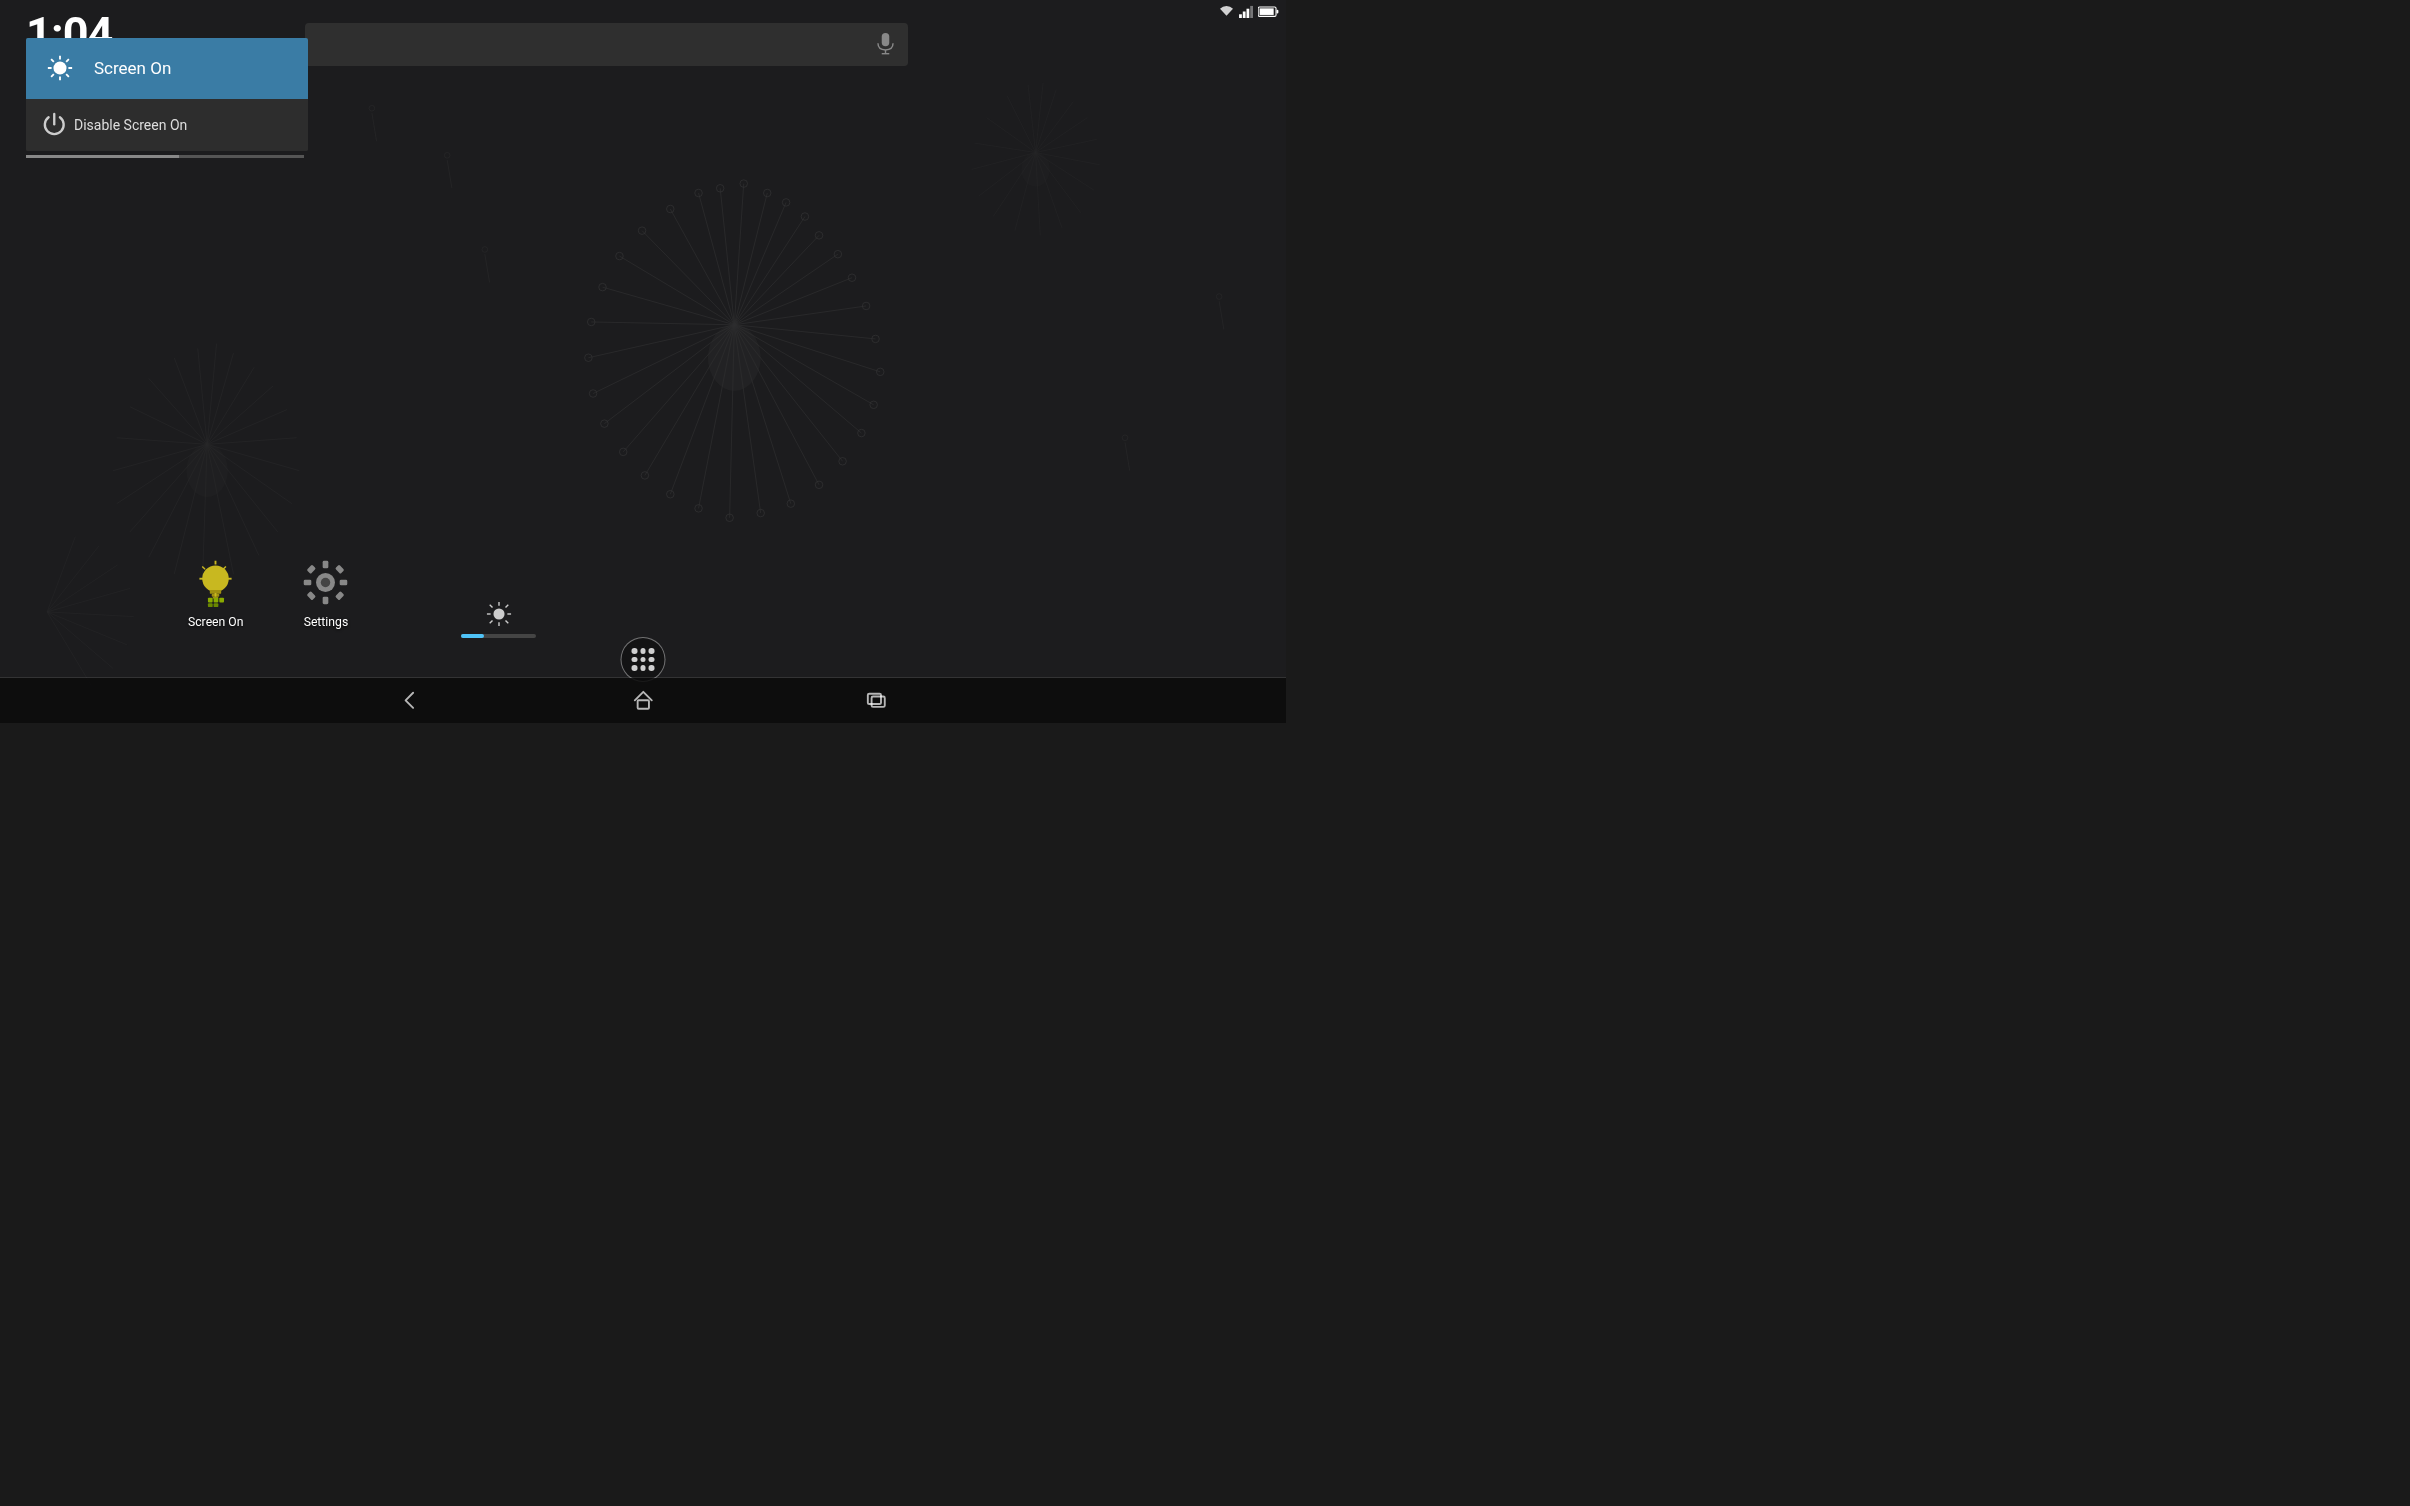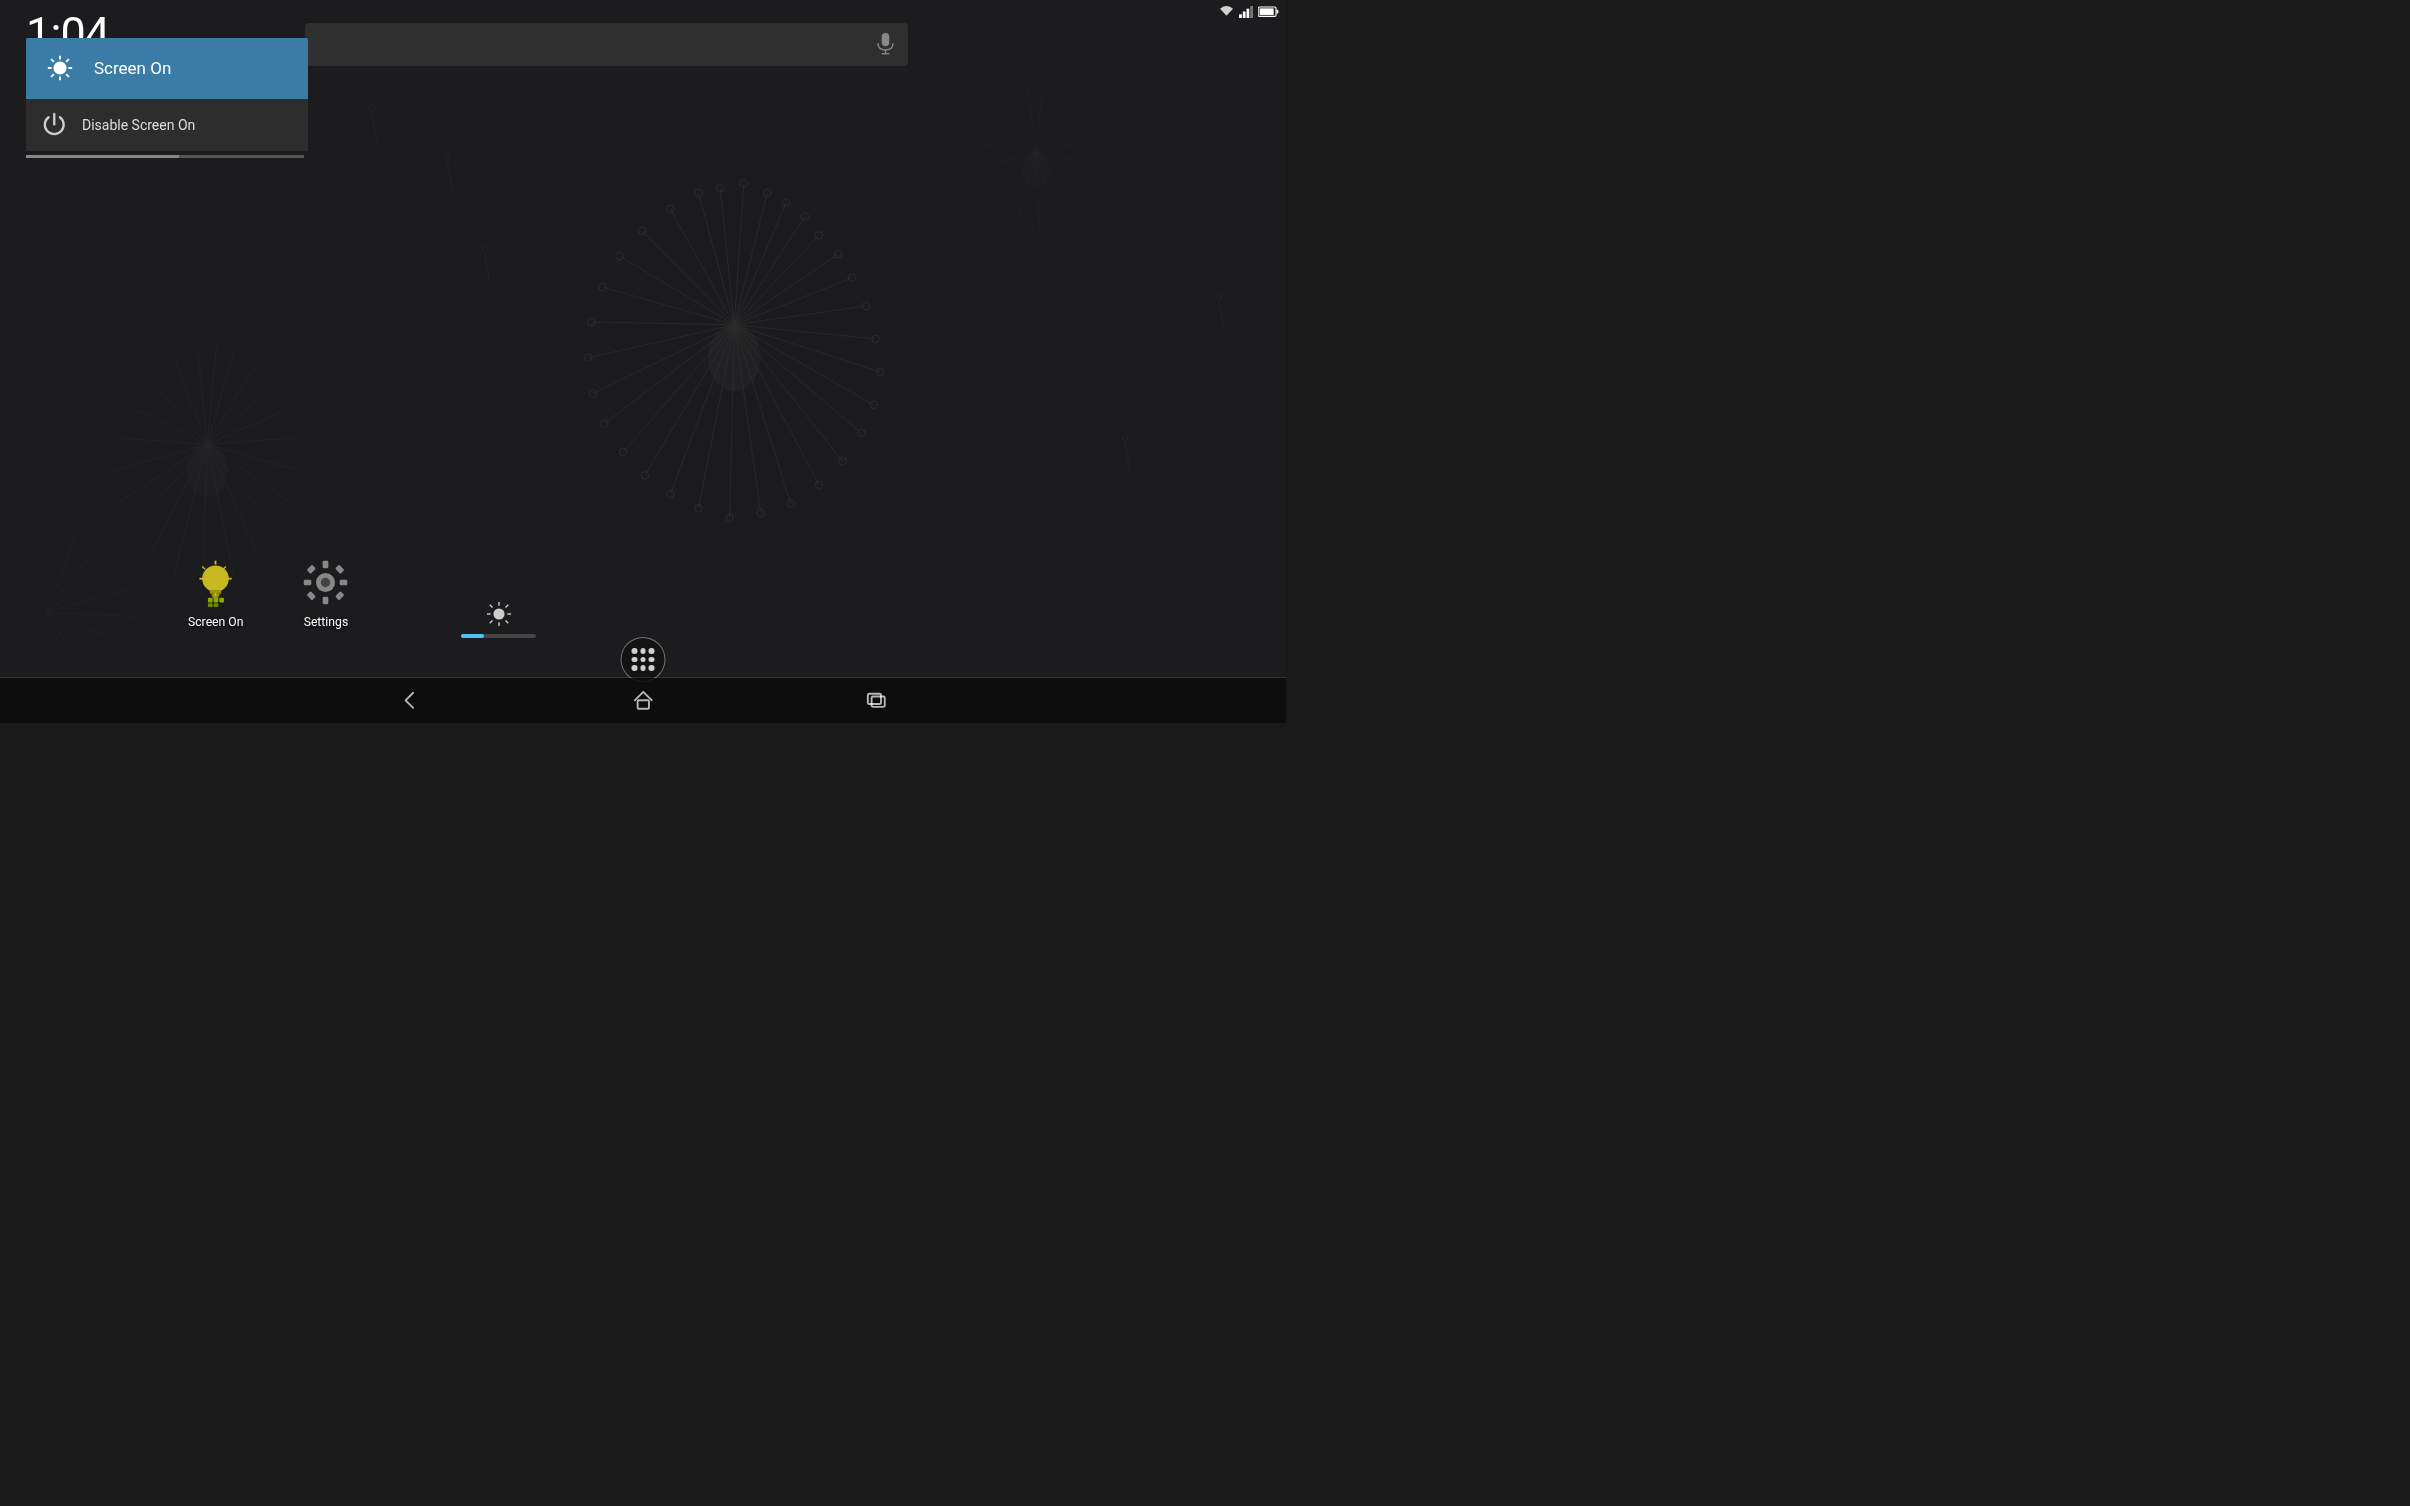--- a/index.html
+++ b/index.html
@@ -51,21 +51,21 @@
     .time-widget {
       position: absolute;
       top: 11.3px;
       left: 26px;
       z-index: 10;
       color: #fff;
     }
 
     .time-display {
       font-size: 45px;
-      font-weight: 400;
+      font-weight: 700;
       letter-spacing: -0.9px;
       line-height: 1;
     }
 
     .date-display {
       font-size: 12.2px;
       color: #ccc;
       margin-top: 1.9px;
       letter-spacing: 0.9px;
     }
@@ -121,21 +121,21 @@
     .dropdown-title {
       color: #fff;
       font-size: 17px;
       font-weight: 400;
     }
 
     .dropdown-item {
       display: flex;
       align-items: center;
       padding: 13px 15px;
-      gap: 15px;
+      gap: 7px;
       cursor: pointer;
       background: #2d2d2d;
     }
 
     .dropdown-item-icon {
       width: 26px;
       height: 26px;
       display: flex;
       align-items: center;
       justify-content: center;

